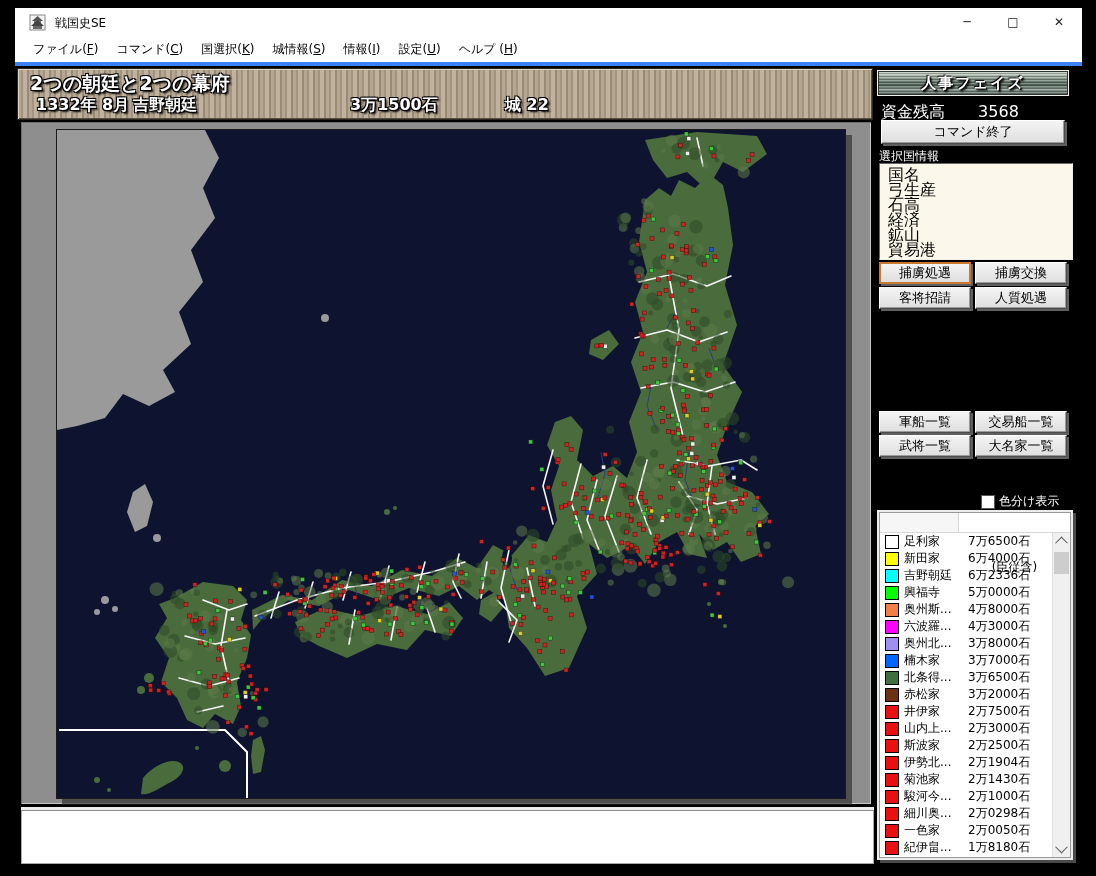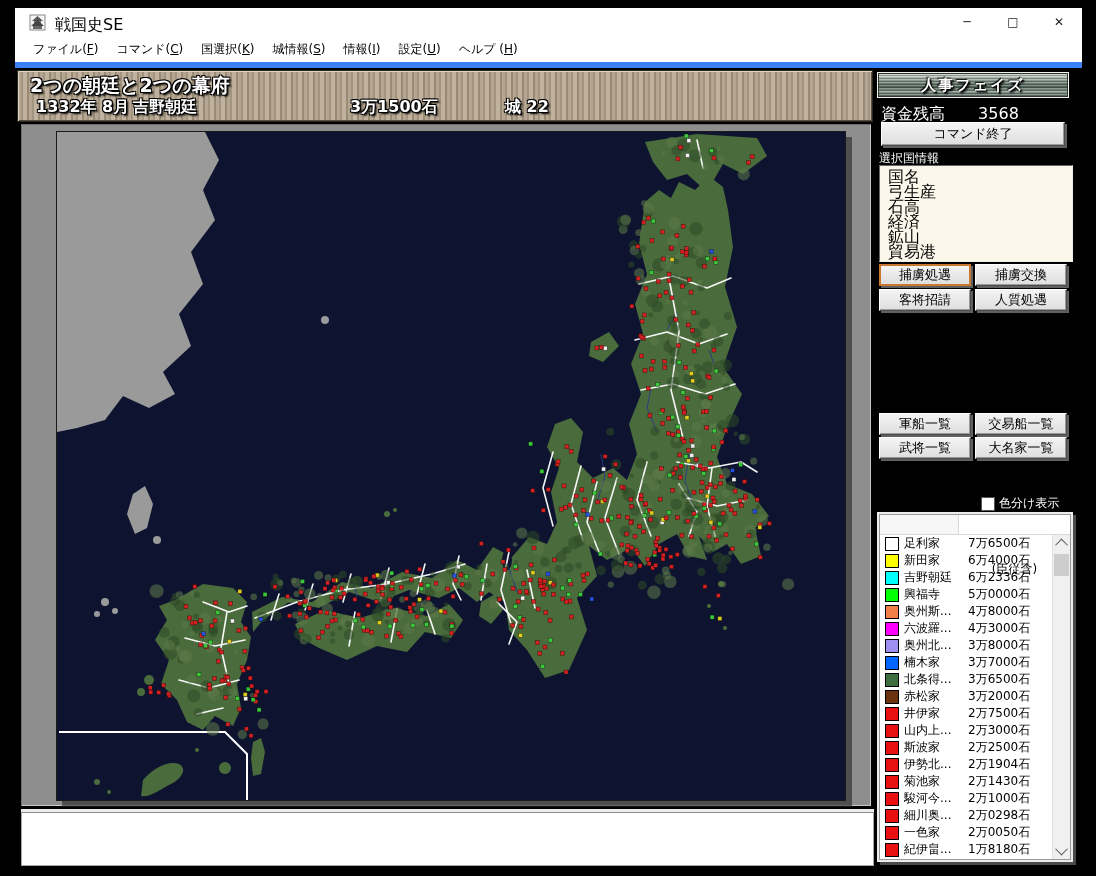--- a/index.html
+++ b/index.html
@@ -1,26 +1,26 @@
 <!DOCTYPE html>
 <html><head>
 <meta charset="utf-8">
 <style>
   html,body{margin:0;padding:0;background:#000;width:1096px;height:876px;overflow:hidden;
     font-family:"DejaVu Sans","Liberation Sans",sans-serif;}
   .window{position:absolute;left:15px;top:8px;width:1067px;height:858px;background:#000;}
   
   .titlebar{position:relative;height:28px;background:#ffffff;color:#000;}
   .app-icon{position:absolute;left:14px;top:6px;width:17px;height:17px;}
-  .title-text{position:absolute;left:40px;top:7px;font-size:16px;}
+  .title-text{position:absolute;left:40px;top:7px;font-size:12px;}
   .win-controls{position:absolute;right:0;top:0;height:28px;display:flex;}
   .win-btn{width:46px;height:28px;text-align:center;line-height:28px;font-size:12px;color:#222;}
   
   .menubar{position:relative;height:26px;background:#ffffff;color:#000;font-size:12px;
-    display:flex;align-items:center;padding-left:9px;border-bottom:6px solid #3b82f6;}
+    display:flex;align-items:center;padding-left:9px;border-bottom:4px solid #3b82f6;}
   .mi{padding:4px 9px;white-space:nowrap;}
   .mi u{text-decoration:underline;}
   
   .content{position:relative;height:804px;background:#000;}
   
   .banner{position:absolute;left:2px;top:2px;width:854px;height:50px;
     background:repeating-linear-gradient(90deg,#b4a692 0 3px,#a2947e 3px 5px,#c0b29e 5px 9px,#998a74 9px 11px);
     border:1px solid #2a2620;box-shadow:inset 1px 1px 0 #ded4c0,inset -1px -1px 0 #564e3e;text-align:center;}
   .banner .line1{position:absolute;left:12px;top:2px;font-size:19px;font-weight:bold;color:#fff;
     text-shadow:-1px -1px 0 #000,1px -1px 0 #000,-1px 1px 0 #000,1px 1px 0 #000,2px 2px 2px #000;}

